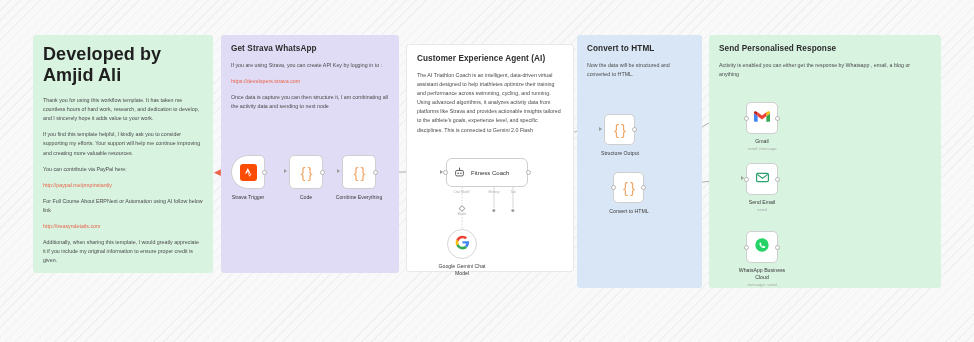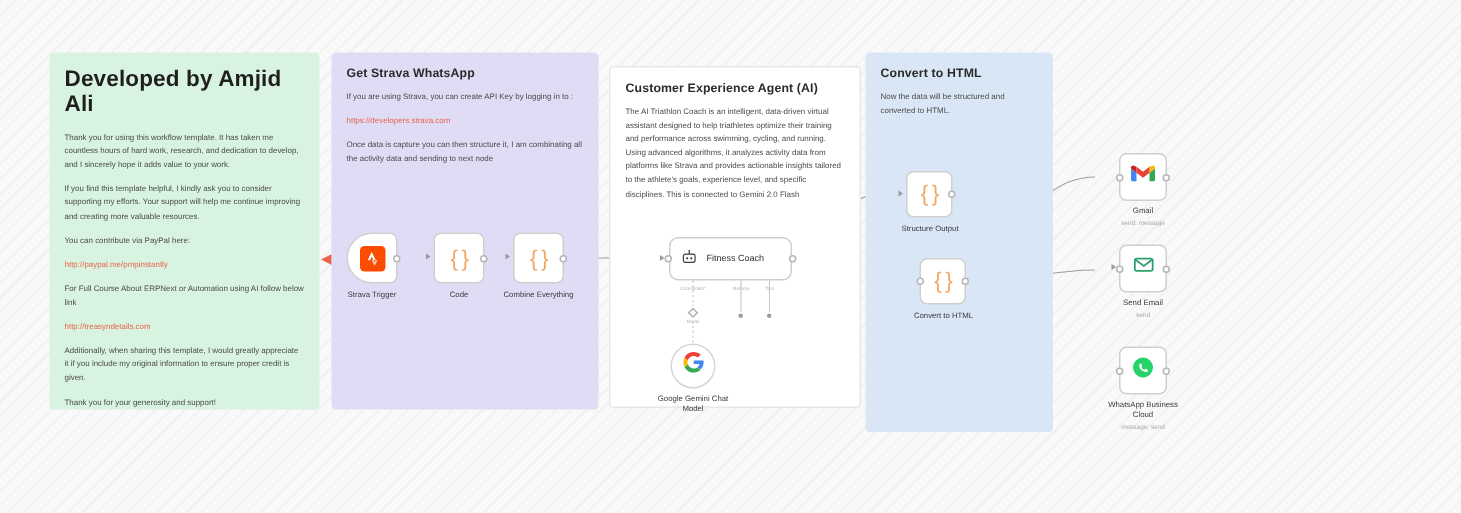--- a/index.html
+++ b/index.html
@@ -30,21 +30,21 @@
   .sticky h3 {
     margin: 0 0 7px 0;
     font-size: 8.2px;
     font-weight: bold;
     color: #2b2b2b;
     letter-spacing: .1px;
     line-height: 1.2;
   }
   .sticky h1 {
     margin: 0 0 10px 0;
-    font-size: 15px;
+    font-size: 18px;
     font-weight: bold;
     color: #1f1f1f;
     letter-spacing: .1px;
   }
   .sticky p {
     margin: 0 0 7px 0;
     font-size: 5.3px;
     line-height: 1.72;
     color: #4a4a4a;
   }
@@ -224,20 +224,24 @@
   <div class="sticky" id="note-agent">
     <h3>Customer Experience Agent (AI)</h3>
     <p>The AI Triathlon Coach is an intelligent, data-driven virtual assistant designed to help triathletes optimize their training and performance across swimming, cycling, and running. Using advanced algorithms, it analyzes activity data from platforms like Strava and provides actionable insights tailored to the athlete's goals, experience level, and specific disciplines. This is connected to Gemini 2.0 Flash</p>
   </div>
 
   <div class="sticky" id="note-html">
     <h3>Convert to HTML</h3>
     <p>Now the data will be structured and converted to HTML.</p>
   </div>
 
+  <div class="sticky" id="note-response">
+    <h3>Send Personalised Response</h3>
+    <p>Activity is enabled you can either get the response by Whatsapp , email, a blog or anything</p>
+  </div>
 
   <div class="red-dot" style="left:214px; top:168px;">◀</div>
 
   <div class="node" style="left:231px; top:155px; width:34px; height:34px; border-top-left-radius:17px; border-bottom-left-radius:17px;">
     <div class="strava-icon">
       <svg width="11" height="11" viewBox="0 0 24 24" aria-hidden="true">
         <path fill="#ffffff" d="M10.5 2 4.5 14h3.6l2.4-4.8 2.4 4.8h3.5L10.5 2z"></path>
         <path fill="#ffffff" opacity="0.75" d="M16.4 14l-1.7 3.3L13 14h-2.6l4.3 8 4.3-8h-2.6z"></path>
       </svg>
     </div>

